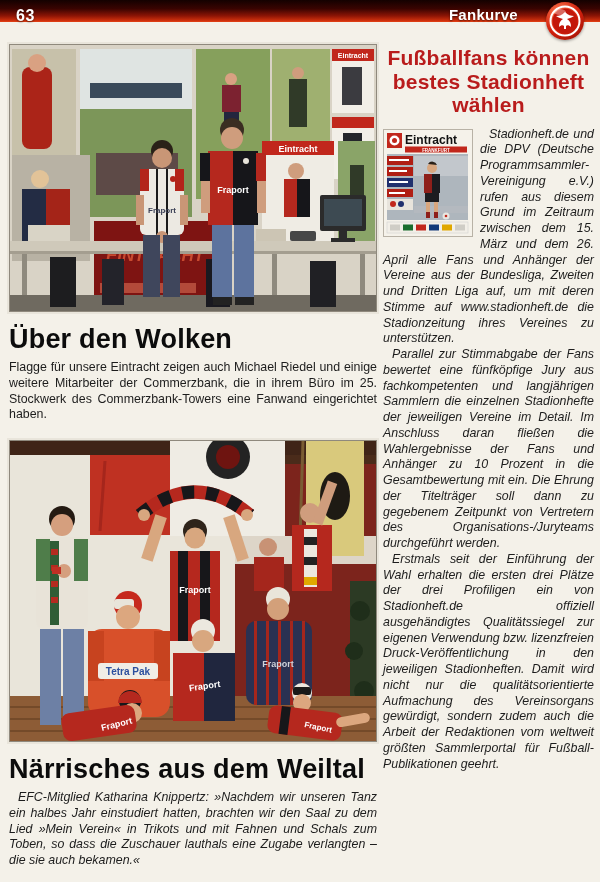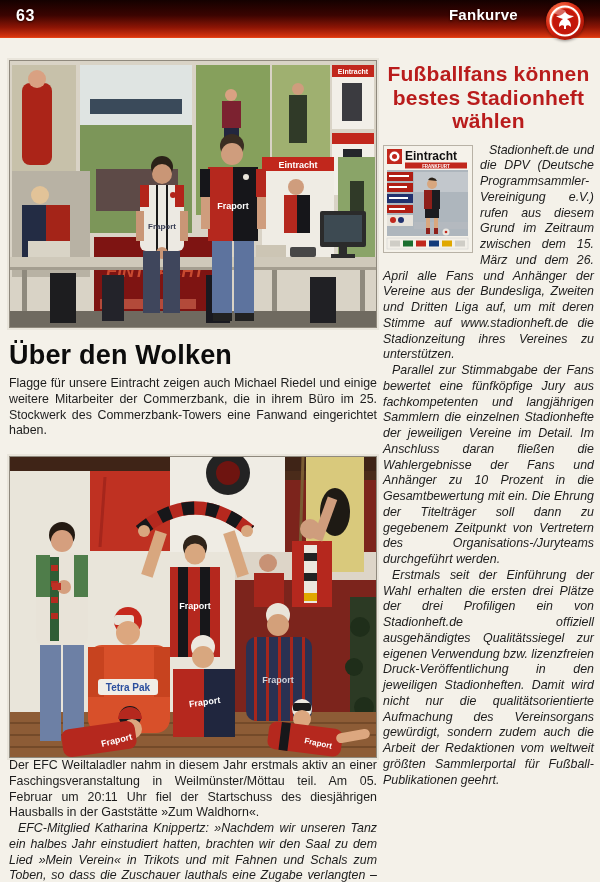--- a/index.html
+++ b/index.html
@@ -5,21 +5,21 @@
   html,body{margin:0;padding:0;}
   body{
     width:600px;height:882px;overflow:hidden;
     background:#f4f1e9;
     font-family:"Liberation Sans",sans-serif;
     color:#1c1c1c;
     position:relative;
   }
   
   .topbar{
-    position:relative;height:38px;
+    position:relative;height:22px;
     background:linear-gradient(180deg,#140100 0%,#3a0401 40%,#8c1505 72%,#d5330e 96%,#e8491a 100%);
   }
   .topbar .pagenum{
     position:absolute;left:16px;top:7px;
     color:#fff;font-size:16px;font-weight:bold;letter-spacing:.5px;
     text-shadow:0 1px 2px rgba(0,0,0,.55);
   }
   .topbar .section{
     position:absolute;right:82px;top:6px;
     color:#fff;font-size:15px;font-weight:bold;letter-spacing:.3px;
@@ -274,21 +274,21 @@
         <circle cx="292" cy="252" r="10" fill="#ece8df"></circle>
         <rect x="283" y="246" width="18" height="8" rx="2" fill="#1a1a1a"></rect>
         <circle cx="292" cy="262" r="9" fill="#dca77f"></circle>
         <rect x="258" y="268" width="74" height="28" rx="8" transform="rotate(7 295 282)" fill="#b5281e"></rect>
         <rect x="270" y="268" width="9" height="28" transform="rotate(7 295 282)" fill="#17171a"></rect>
         <text x="294" y="286" font-size="8" font-weight="bold" fill="#ffffff" transform="rotate(12 294 286)" font-family="Liberation Sans,sans-serif">Fraport</text>
         <rect x="326" y="274" width="34" height="10" rx="5" transform="rotate(-10 343 279)" fill="#dca77f"></rect>
       </svg>
     </div>
 
-    <p class="body">Der EFC Weiltaladler nahm in diesem Jahr erstmals aktiv an einer Faschingsveranstaltung in Weilmünster/Möttau teil. Am 05. Februar um 20:11 Uhr fiel der Startschuss des diesjährigen Hausballs in der Gaststätte »Zum Waldhorn«.</p>
+    <h2 class="ltitle">Närrisches aus dem Weiltal</h2>
     <p class="body indent">EFC-Mitglied Katharina Knippertz: »Nachdem wir unseren Tanz ein halbes Jahr einstudiert hatten, brachten wir den Saal zu dem Lied »Mein Verein« in Trikots und mit Fahnen und Schals zum Toben, so dass die Zuschauer lauthals eine Zugabe verlangten – die sie auch bekamen.«</p>
 
   </div>
 
   <div class="col-right">
     <h1 class="rtitle">Fußballfans können bestes Stadionheft wählen</h1>
 
     <div>
 
       <svg class="cover" width="88" height="106" viewBox="0 0 88 106">

